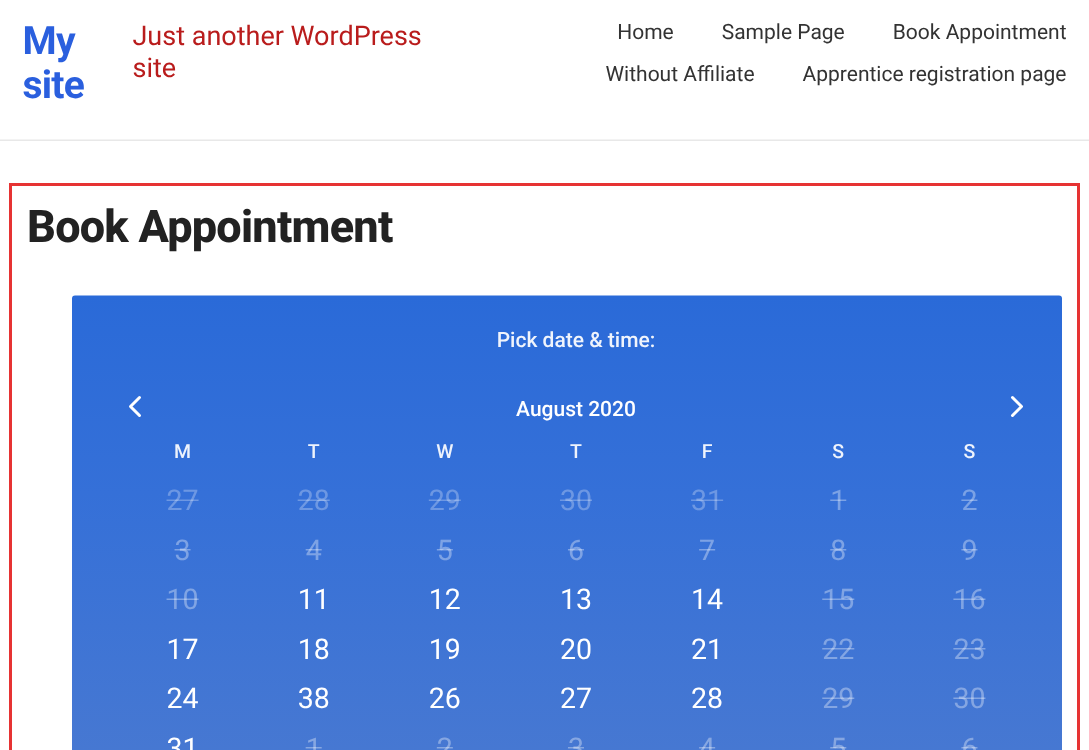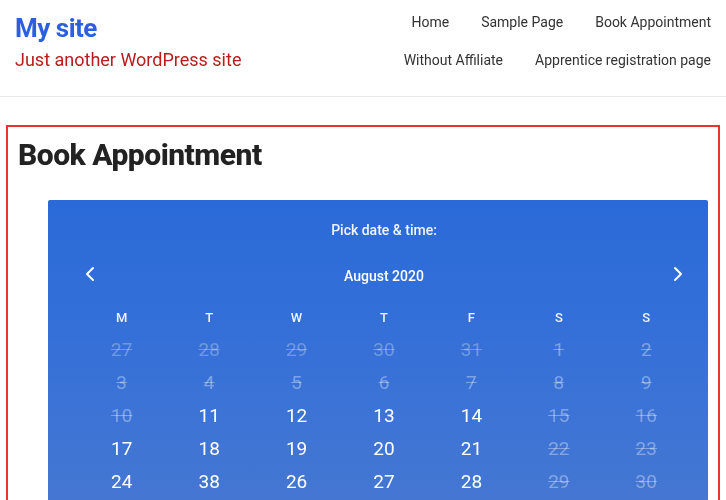--- a/index.html
+++ b/index.html
@@ -12,39 +12,39 @@
     }
     .header {
       display: flex;
       justify-content: space-between;
       align-items: flex-start;
       padding: 14px 15px 16px 15px;
       border-bottom: 1px solid #e8e8e8;
     }
     .brand {
       display: flex;
-      flex-direction: column;
+      flex-direction: row;
     }
     .site-title {
       font-size: 26px;
       font-weight: 700;
       color: #2a5fde;
       letter-spacing: -0.5px;
       line-height: 1.1;
       margin-bottom: 6px;
     }
     .tagline {
       font-size: 18px;
       color: #b91c1c;
     }
     .nav {
       display: flex;
       flex-wrap: wrap;
       justify-content: flex-end;
-      gap: 10px;
+      gap: 0;
       max-width: 420px;
     }
     .nav-row {
       display: flex;
       gap: 32px;
       margin-bottom: 12px;
     }
     .nav-row:last-child { margin-bottom: 12px; }
     .nav-item {
       font-size: 14px;
@@ -77,21 +77,21 @@
       text-align: center;
       font-size: 14px;
       font-weight: 500;
       margin-bottom: 26px;
       color: #f0f4fc;
     }
     .month-nav {
       display: flex;
       align-items: center;
       justify-content: center;
-      margin-bottom: 16px;
+      margin-bottom: 3px;
     }
     .month-label {
       flex: 1;
       text-align: center;
       font-size: 14px;
       font-weight: 500;
       color: #fff;
     }
     .chev {
       width: 24px;

